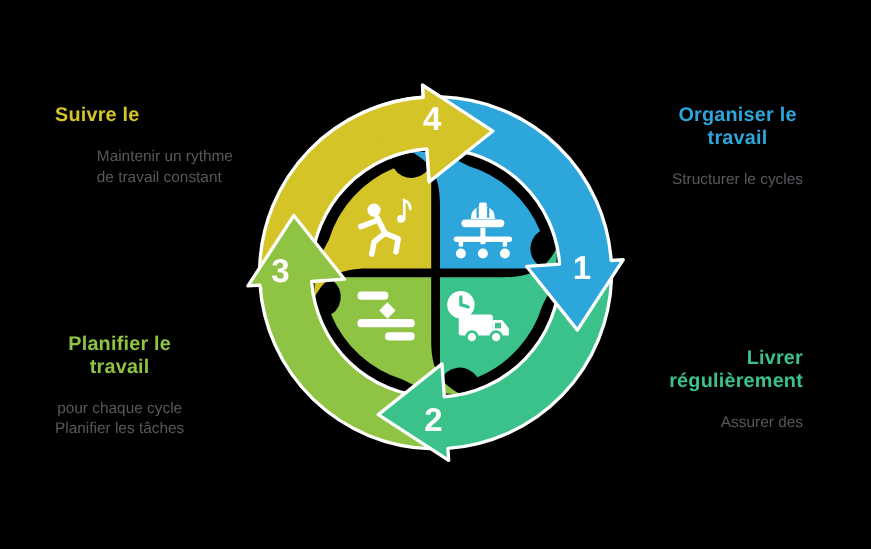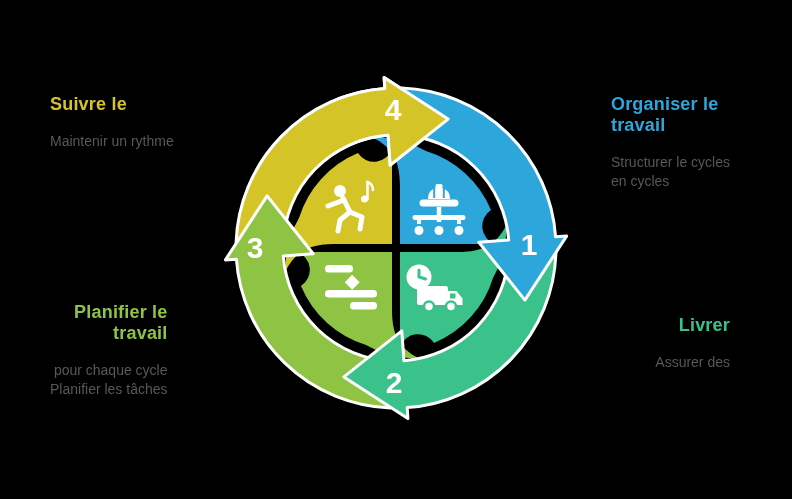--- a/index.html
+++ b/index.html
@@ -3,65 +3,66 @@
 <meta charset="utf-8">
 <style>
   html,body{margin:0;padding:0;}
   body{width:792px;height:499px;overflow:hidden;font-family:"Liberation Sans",sans-serif;}
   #canvas{position:relative;width:792px;height:499px;background:#000;}
   .panel{position:absolute;}
   .panel .title{font:700 18px/21px "Liberation Sans",sans-serif;letter-spacing:.2px;}
   .panel .desc{font:400 14px/19px "Liberation Sans",sans-serif;margin-top:17px;}
   .panel span{display:block;}
   .tl{left:50px;top:94px;text-align:left;}
-  .tr{right:62px;top:94px;text-align:left;}
-  .bl{left:50px;top:302px;text-align:right;}
+  .tr{right:62px;top:94px;text-align:center;}
+  .bl{left:50px;top:302px;text-align:center;}
   .br{right:62px;top:315px;text-align:right;}
   svg.diagram{position:absolute;left:0;top:0;width:792px;height:499px;}
   .num{font:700 30px "Liberation Sans",sans-serif;}
 </style>
 </head>
 <body>
 
 <div id="canvas" style="background: rgb(0, 0, 0);">
 
   <div class="panel tl">
     <div class="title" style="color: rgb(213, 196, 39);">
       <span>Suivre le</span>
     </div>
-    <div class="desc" style="color: rgb(85, 88, 92);">
+    <div class="desc" style="color: rgb(85, 88, 92); margin-left: 38px;">
       <span>Maintenir un rythme</span>
+      <span>de travail constant</span>
     </div>
   </div>
 
   <div class="panel tr">
     <div class="title" style="color: rgb(44, 166, 219);">
       <span>Organiser le</span>
       <span>travail</span>
     </div>
     <div class="desc" style="color: rgb(85, 88, 92);">
       <span>Structurer le cycles</span>
-      <span>en cycles</span>
     </div>
   </div>
 
   <div class="panel bl">
     <div class="title" style="color: rgb(142, 195, 67);">
       <span>Planifier le</span>
       <span>travail</span>
     </div>
     <div class="desc" style="color: rgb(85, 88, 92);">
       <span>pour chaque cycle</span>
       <span>Planifier les tâches</span>
     </div>
   </div>
 
   <div class="panel br">
     <div class="title" style="color: rgb(58, 194, 138);">
       <span>Livrer</span>
+      <span>régulièrement</span>
     </div>
     <div class="desc" style="color: rgb(85, 88, 92); text-align: right;">
       <span>Assurer des</span>
     </div>
   </div>
 
   <svg class="diagram" viewBox="0 0 792 499">
     <defs>
       <path id="quad" d="M -22 -110 Q 4 -112 30 -97 A 103 103 0 0 1 95 -38 A 19 19 0 0 0 99 -4 L 4 -4 L 4 -62 C 4 -88 -4 -100 -22 -110 Z"></path>
     </defs>

